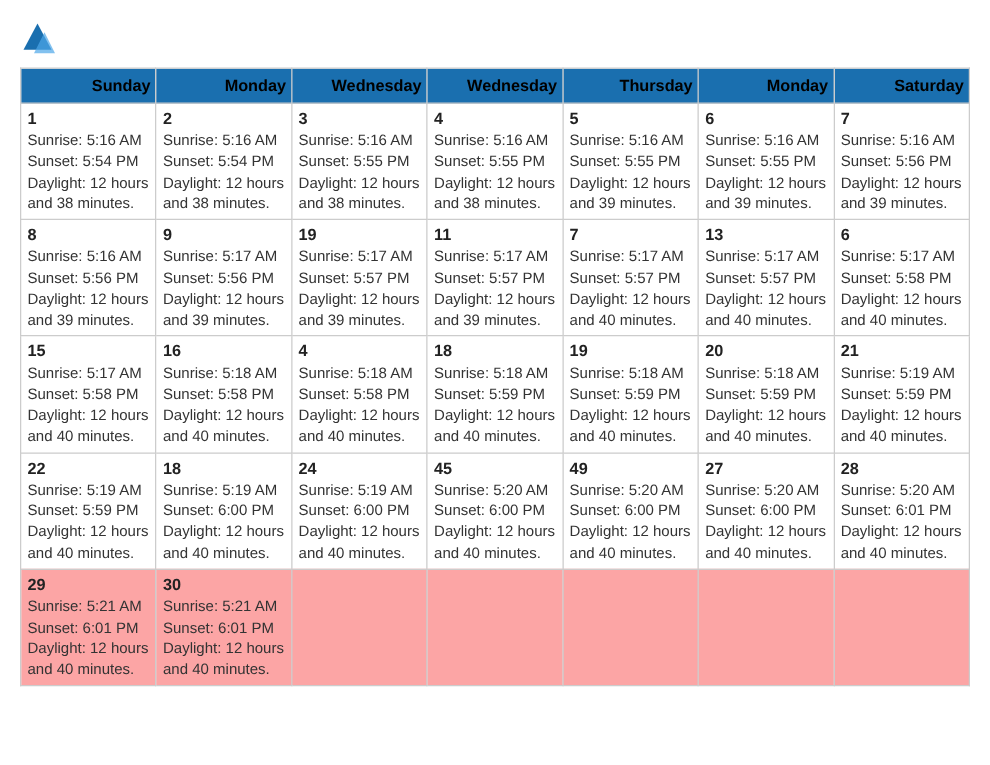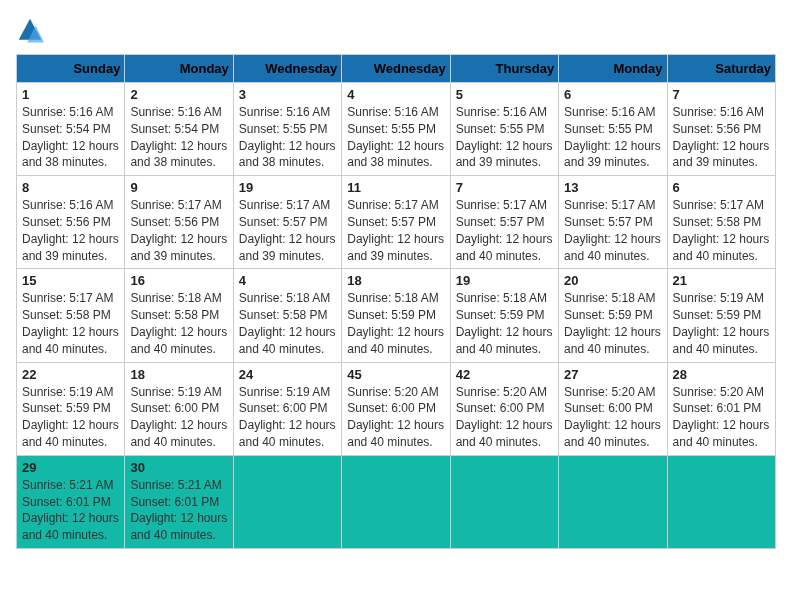--- a/index.html
+++ b/index.html
@@ -69,21 +69,21 @@
     .calendar tbody td {
       border: 1px solid #ccc;
       vertical-align: top;
       padding: 4px 5px;
       width: 14.28%;
       min-height: 85px;
       height: 90px;
       background: #fff;
     }
     .calendar tbody tr:last-child td {
-      background: #14b8a6;
+      background: #fca5a5;
     }
     .day-number {
       font-size: 13px;
       font-weight: bold;
       color: #222;
       display: block;
       margin-bottom: 2px;
     }
     .day-info {
       font-size: 12px;
@@ -229,21 +229,21 @@
         </td>
         <td>
         <span class="day-number">24</span>
         <div class="day-info">Sunrise: 5:19 AM<br>Sunset: 6:00 PM<br>Daylight: 12 hours<br>and 40 minutes.</div>
         </td>
         <td>
         <span class="day-number">45</span>
         <div class="day-info">Sunrise: 5:20 AM<br>Sunset: 6:00 PM<br>Daylight: 12 hours<br>and 40 minutes.</div>
         </td>
         <td>
-        <span class="day-number">42</span>
+        <span class="day-number">49</span>
         <div class="day-info">Sunrise: 5:20 AM<br>Sunset: 6:00 PM<br>Daylight: 12 hours<br>and 40 minutes.</div>
         </td>
         <td>
         <span class="day-number">27</span>
         <div class="day-info">Sunrise: 5:20 AM<br>Sunset: 6:00 PM<br>Daylight: 12 hours<br>and 40 minutes.</div>
         </td>
         <td>
         <span class="day-number">28</span>
         <div class="day-info">Sunrise: 5:20 AM<br>Sunset: 6:01 PM<br>Daylight: 12 hours<br>and 40 minutes.</div>
         </td>

